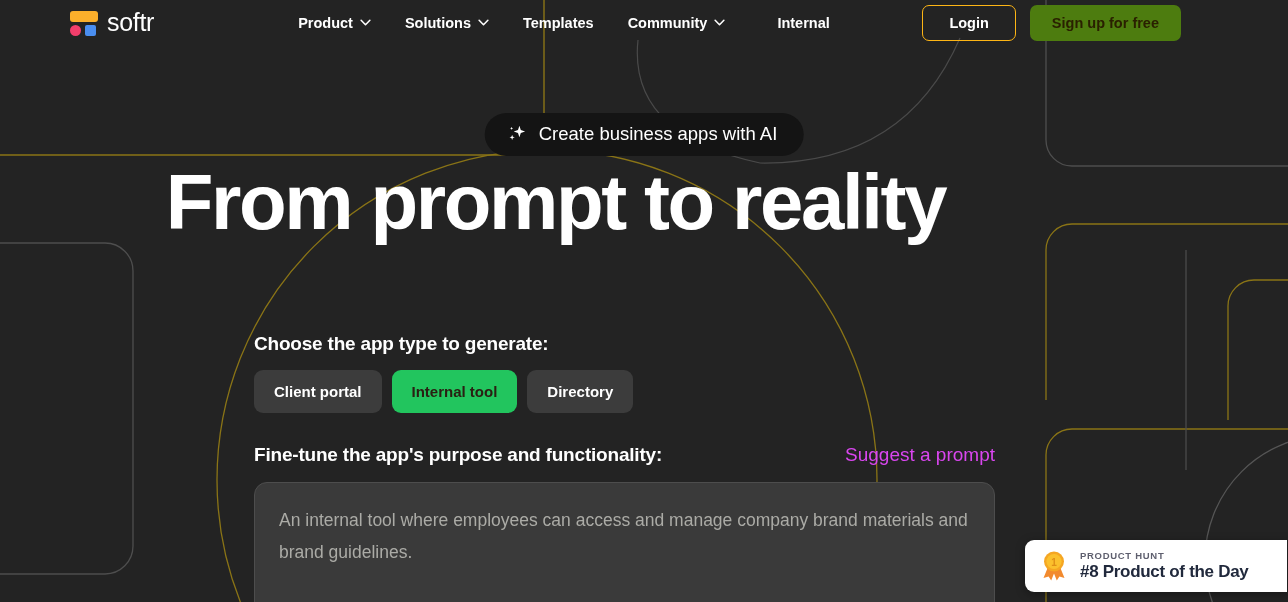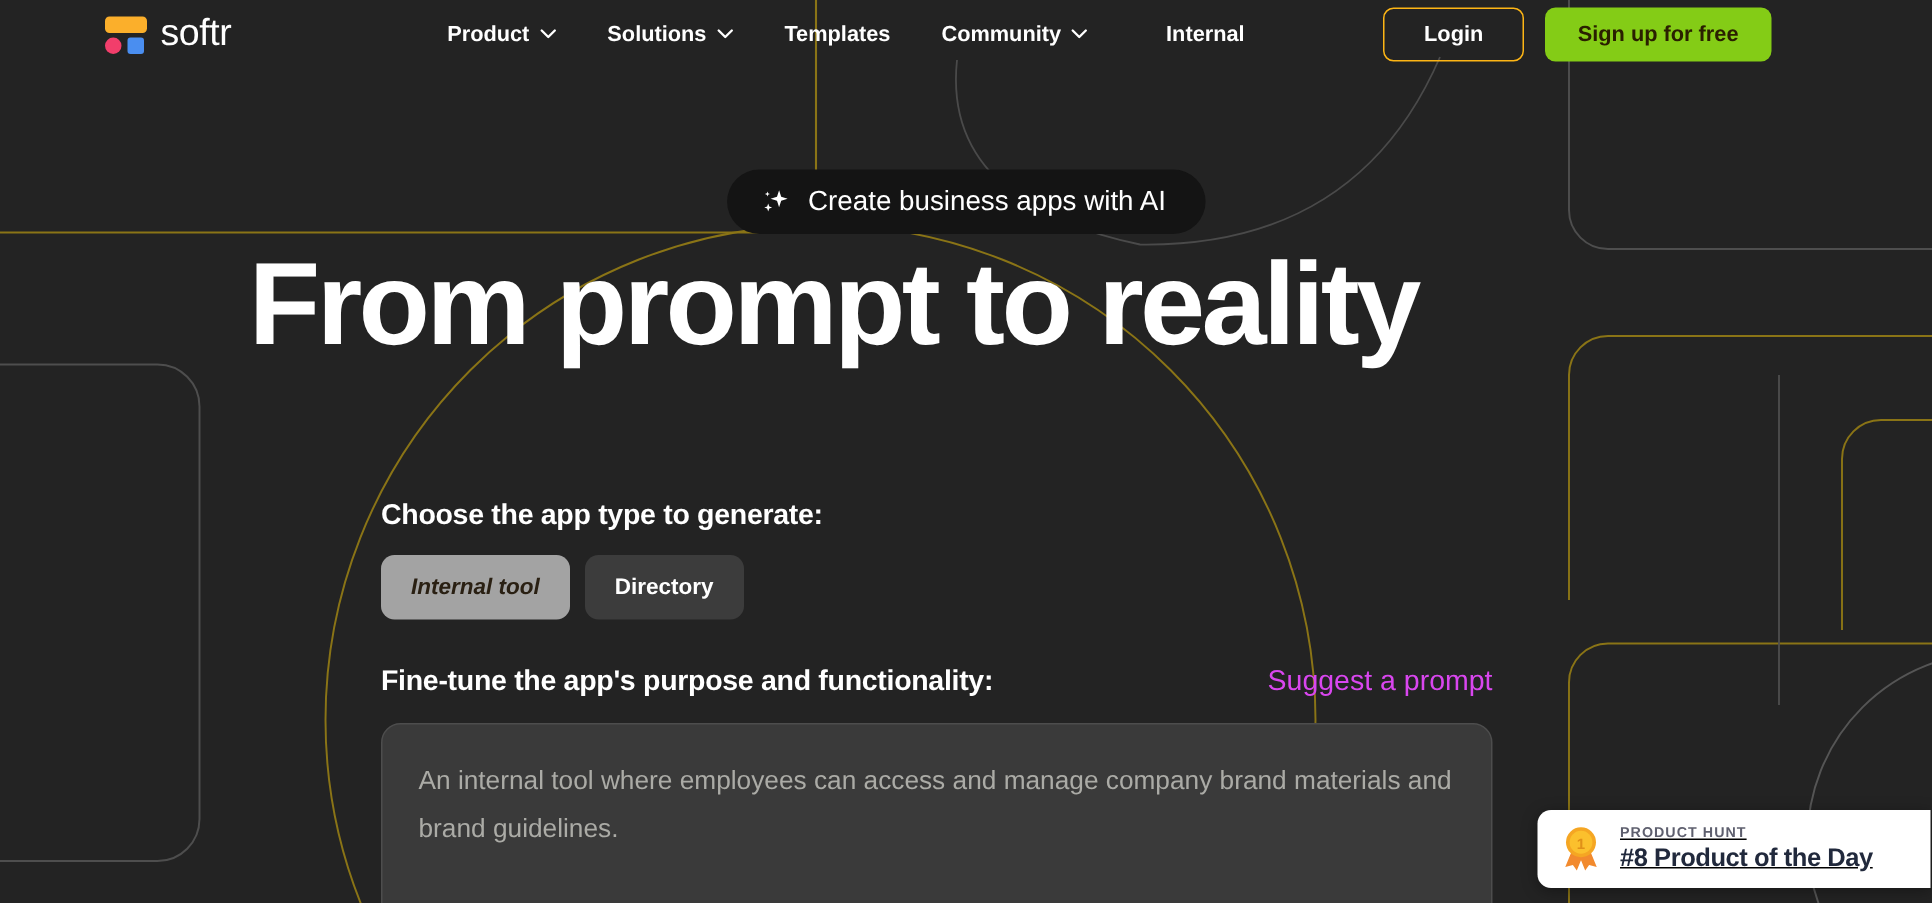--- a/index.html
+++ b/index.html
@@ -79,40 +79,40 @@
   #login-btn {
     border:1.6px solid #FDB515;
     color:#fff; font-size:14.5px; font-weight:700;
     padding:9px 26px;
     border-radius:7px;
     background:transparent;
     cursor:pointer;
     white-space:nowrap;
   }
   #signup-btn {
-    background:#84cc16;
+    background:#4d7c0f;
     color:#2a2000; font-size:14.5px; font-weight:600;
     padding:10px 22px;
     border-radius:7px;
     border:none;
     cursor:pointer;
     white-space:nowrap;
   }
 
   
   #hero {
     position:absolute; top:0; left:0;
     width:1288px; height:602px;
     z-index:20;
     pointer-events:none;
   }
   #ai-pill {
     position:absolute; top:113px; left:50%;
     transform:translateX(-50%);
-    display:flex; align-items:flex-end; gap:11px;
+    display:flex; align-items:flex-start; gap:11px;
     background:#141414;
     border-radius:30px;
     padding:10px 26px 11px 22px;
     pointer-events:auto;
     cursor:pointer;
   }
   #ai-pill-label {
     color:#fff; font-size:18.5px; font-weight:500;
     white-space:nowrap;
   }
@@ -148,23 +148,22 @@
     background:#3C3C3C;
     color:#fff;
     font-size:15px; font-weight:700;
     border:none;
     border-radius:9px;
     padding:13px 20px;
     cursor:pointer;
     white-space:nowrap;
   }
   .apptype-btn.selected {
-    background:#a3a3a3;
+    background:#22c55e;
     color:#2a2013;
-    font-style:italic;
   }
   #finetune-row {
     display:flex; align-items:baseline;
     justify-content:space-between;
     margin-top:31px;
     text-align:center;
   }
   #suggest-link {
     color:#d946ef;
     font-size:19px;
@@ -195,21 +194,21 @@
     width:262px; height:52px;
     background:#fff;
     border-radius:9px 0 0 9px;
     display:flex; align-items:center;
     gap:11px;
     padding:0 14px;
     z-index:50;
     cursor:pointer;
     box-shadow:0 2px 10px rgba(0,0,0,0.35);
   }
-  #ph-text { display:flex; flex-direction:column; gap:1px;text-decoration:underline; }
+  #ph-text { display:flex; flex-direction:column; gap:1px; }
   #ph-eyebrow {
     color:#5e5f6e; font-size:9.5px; font-weight:700;
     letter-spacing:0.7px;
   }
   #ph-title {
     color:#21293c; font-size:17px; font-weight:700;
     letter-spacing:-0.3px; white-space:nowrap;
   }
 </style>
 </head>
@@ -304,20 +303,21 @@
 
     <h1 id="headline">From prompt to reality</h1>
 
   </div>
 
   <div id="generator">
 
     <div class="field-label">Choose the app type to generate:</div>
 
     <div id="apptype-row">
+      <button class="apptype-btn">Client portal</button>
       <button class="apptype-btn selected">Internal tool</button>
       <button class="apptype-btn">Directory</button>
     </div>
 
     <div id="finetune-row">
       <div class="field-label">Fine-tune the app's purpose and functionality:</div>
       <div id="suggest-link">Suggest a prompt</div>
     </div>
 
     <textarea id="prompt-box" placeholder="Describe your app..." style="">An internal tool where employees can access and manage company brand materials and brand guidelines.</textarea>

